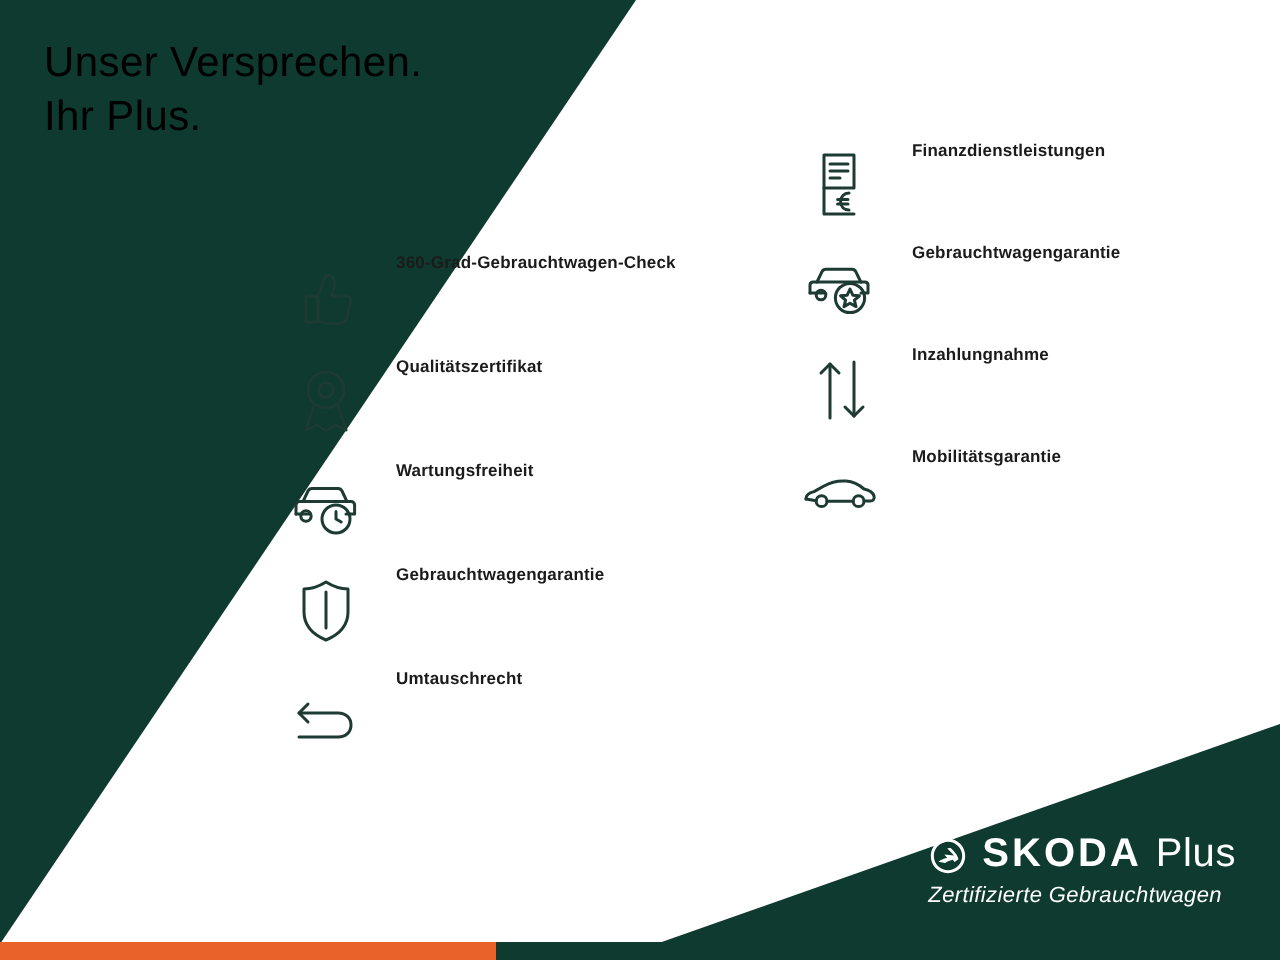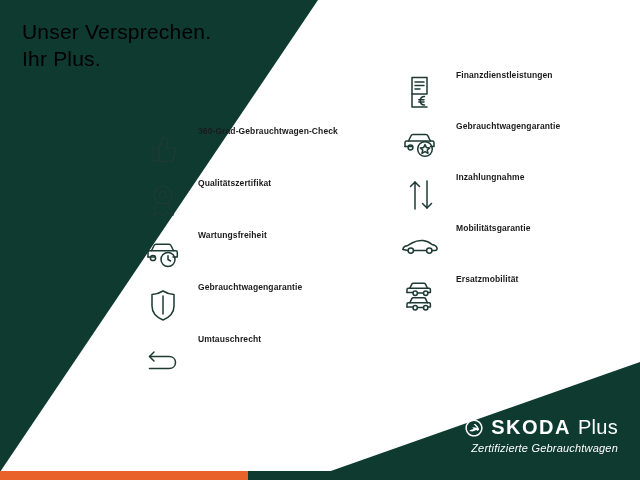--- a/index.html
+++ b/index.html
@@ -72,21 +72,21 @@
   }
   .col-left .feat { height:52px; }
   .col-right .feat { height:51px; }
 
   svg { display:block; }
   .s { fill:none; stroke:#1d3a33; stroke-width:1.5; stroke-linecap:round; stroke-linejoin:round; }
 
   
   .logo-block {
     position:absolute; right:22px; bottom:26px;
-    text-align:right;
+    text-align:left;
     color:#ffffff;
   }
   .logo-row { display:flex; align-items:center; justify-content:flex-end; gap:7px; }
   .logo-arrow { width:20px; height:20px; }
   .logo-word {
     font-size:20px; font-weight:bold; letter-spacing:1.5px;
   }
   .logo-plus { font-size:20px; font-weight:400; letter-spacing:.3px; }
   .logo-sub {
     font-size:11px; font-weight:400; margin-top:3px; letter-spacing:.2px;font-style:italic;
@@ -214,39 +214,20 @@
         <path class="s" d="M4 15.5 C4 13.5 5.5 12.3 8 11.8 L13 9 C16.5 7 20 6.2 24 6.5 C27.5 6.8 30.5 8.3 33 10.5 C35.5 11 37.5 12.3 38 14 C38.4 15.4 37.6 16.5 36 16.5 L33 16.5"></path>
         <path class="s" d="M4 15.5 L9 16.4"></path>
         <path class="s" d="M14.5 16.6 L27.5 16.6"></path>
         <circle class="s" cx="11.8" cy="16.6" r="2.7"></circle>
         <circle class="s" cx="30.3" cy="16.6" r="2.7"></circle>
       </svg>
     </span>
     <span class="lbl">Mobilitätsgarantie</span>
   </div>
 
-  <div class="feat">
-    <span class="ico">
-      <svg width="44" height="34" viewBox="0 0 44 34">
-        <path class="s" d="M8 12.5 L8 9.5 C8 8.8 8.5 8.3 9.2 8.3 L10.8 8.3 L12.8 4.2 C13.1 3.6 13.6 3.3 14.3 3.3 L25 3.3 C25.7 3.3 26.2 3.6 26.5 4.2 L28.5 8.3 L30.2 8.3 C30.9 8.3 31.4 8.8 31.4 9.5 L31.4 12.5 L28.6 12.5"></path>
-        <path class="s" d="M10.8 8.3 L28.5 8.3"></path>
-        <path class="s" d="M8 12.5 L14 12.5"></path>
-        <path class="s" d="M18.5 12.9 L24.5 12.9"></path>
-        <circle class="s" cx="16.2" cy="13.2" r="2.2"></circle>
-        <circle class="s" cx="26.7" cy="13.2" r="2.2"></circle>
-        <path class="s" d="M8 27 L8 24 C8 23.3 8.5 22.8 9.2 22.8 L10.8 22.8 L12.8 18.7 C13.1 18.1 13.6 17.8 14.3 17.8 L25 17.8 C25.7 17.8 26.2 18.1 26.5 18.7 L28.5 22.8 L30.2 22.8 C30.9 22.8 31.4 23.3 31.4 24 L31.4 27 L28.6 27"></path>
-        <path class="s" d="M10.8 22.8 L28.5 22.8"></path>
-        <path class="s" d="M8 27 L14 27"></path>
-        <path class="s" d="M18.5 27.4 L24.5 27.4"></path>
-        <circle class="s" cx="16.2" cy="27.7" r="2.2"></circle>
-        <circle class="s" cx="26.7" cy="27.7" r="2.2"></circle>
-      </svg>
-    </span>
-    <span class="lbl">Ersatzmobilität</span>
-  </div>
 
 </div>
 
 <div class="logo-block">
   <div class="logo-row">
     <span class="logo-arrow">
       <svg width="20" height="20" viewBox="0 0 20 20">
         <path d="M10 1.4 C5.2 1.4 1.4 5.2 1.4 10 C1.4 14.8 5.2 18.6 10 18.6 C14.8 18.6 18.6 14.8 18.6 10 C18.6 5.2 14.8 1.4 10 1.4 Z M10 2.9 C13.9 2.9 17.1 6.1 17.1 10 C17.1 13.9 13.9 17.1 10 17.1 C6.1 17.1 2.9 13.9 2.9 10 C2.9 6.1 6.1 2.9 10 2.9 Z" fill="#ffffff"></path>
         <path d="M5.2 12.9 C5.2 12.9 7.2 11.3 9.6 11.0 L8.2 9.2 L13.0 9.8 L9.6 6.1 L11.3 6.0 C11.3 6.0 13.2 7.6 14.3 9.4 C15.0 10.6 15.2 11.6 15.2 11.6 L13.3 13.0 L12.4 11.9 C12.4 11.9 10.1 12.5 8.6 13.5 L5.2 12.9 Z" fill="#ffffff"></path>
       </svg>

